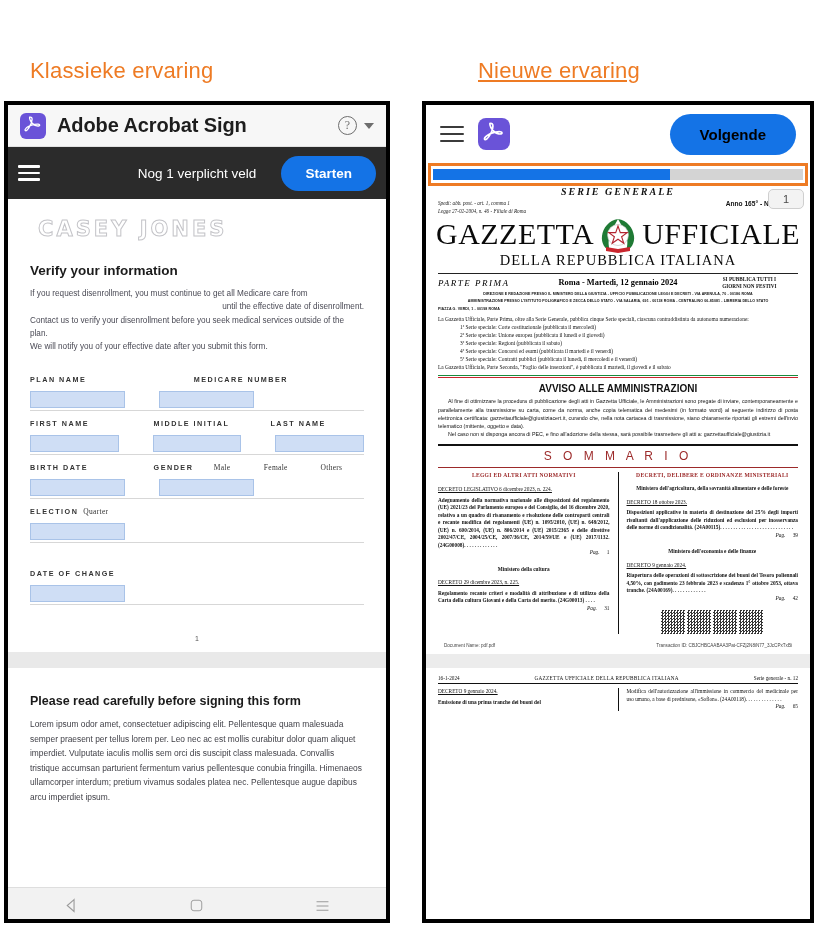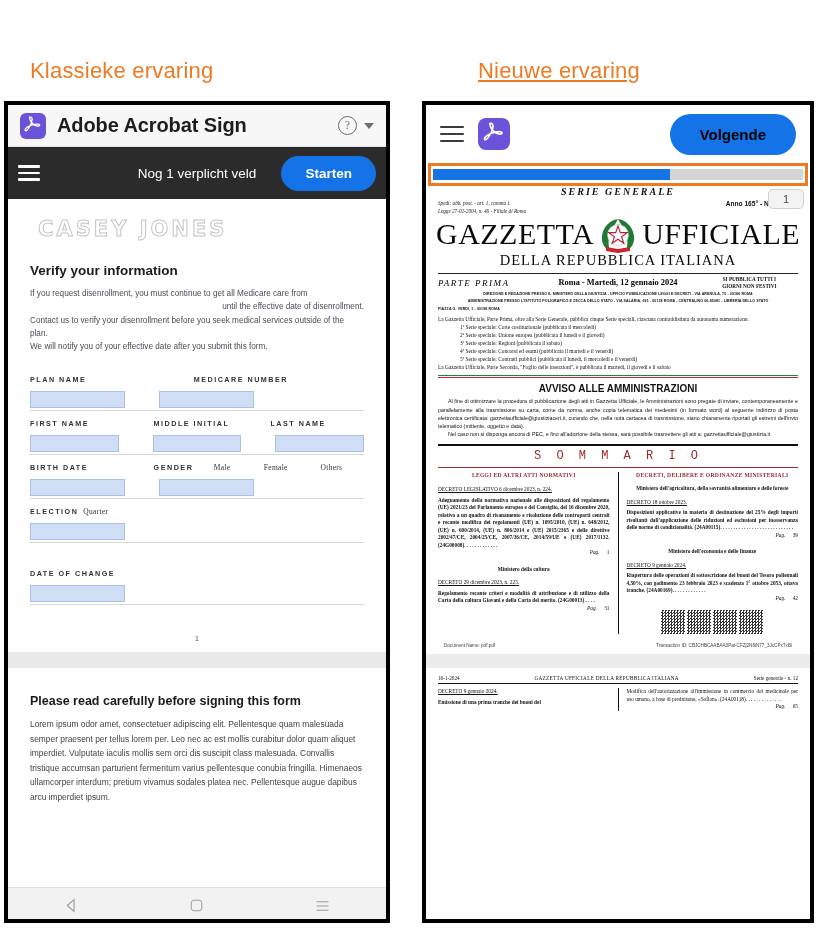--- a/index.html
+++ b/index.html
@@ -166,21 +166,21 @@
   .gz-parte .pp { font-style:italic; font-size:9px; letter-spacing:1.5px; }
   .gz-parte .dd { flex:1; text-align:center; font-size:8.4px; font-weight:700; }
   .gz-parte .ss { font-size:5.2px; font-weight:700; text-align:center; line-height:1.35; color:#111; }
   .gz-addr { font-size:3.6px; font-weight:700; line-height:1.55; text-align:center; color:#111; margin-top:2px; letter-spacing:.1px; }
   .gz-series-list { font-family:"Liberation Serif", serif; font-size:5.4px; line-height:1.48; color:#111; margin-top:3px; }
   .gz-series-list .li { padding-left:22px; }
   .tricolor { height:3px; margin:4px 0 2px; background:linear-gradient(to bottom,#1a8a3c 1px,#ffffff 1px 2px,#c9252d 2px); }
   .gz-avviso-h { text-align:center; font-size:10px; font-weight:700; color:#111; margin:5px 0 3px; }
   .gz-avviso-p { font-size:5.3px; line-height:1.55; text-align:justify; color:#111; text-indent:10px; }
   .rule-bold { border-top:2px solid #111; margin:6px 0 3px; }
-  .gz-somm { text-align:center; font-family:Liberation Mono, monospace; font-size:12px; letter-spacing:4px; color:#9c2a2a; margin:2px 0 4px; }
+  .gz-somm { text-align:center; font-family:Liberation Sans, sans-serif; font-size:12px; letter-spacing:4px; color:#9c2a2a; margin:2px 0 4px; }
   .rule-red { border-top:1px solid #9c2a2a; margin-bottom:4px; }
 
   .cols { display:flex; gap:8px; }
   .col { flex:1; font-family:"Liberation Serif", serif; font-size:5.3px; line-height:1.42; color:#111; }
   .col.left { border-right:1px solid #111; padding-right:8px; }
   .col-h { text-align:center; color:#9c2a2a; font-weight:700; font-size:5.6px; letter-spacing:.3px; margin-bottom:5px; }
   .dec { text-decoration:underline; margin-top:6px; display:block; }
   .body-b { font-weight:700; text-align:justify; margin-top:3px; }
   .minist { text-align:center; font-weight:700; margin-top:9px; }
   .pag { font-style:italic; }

